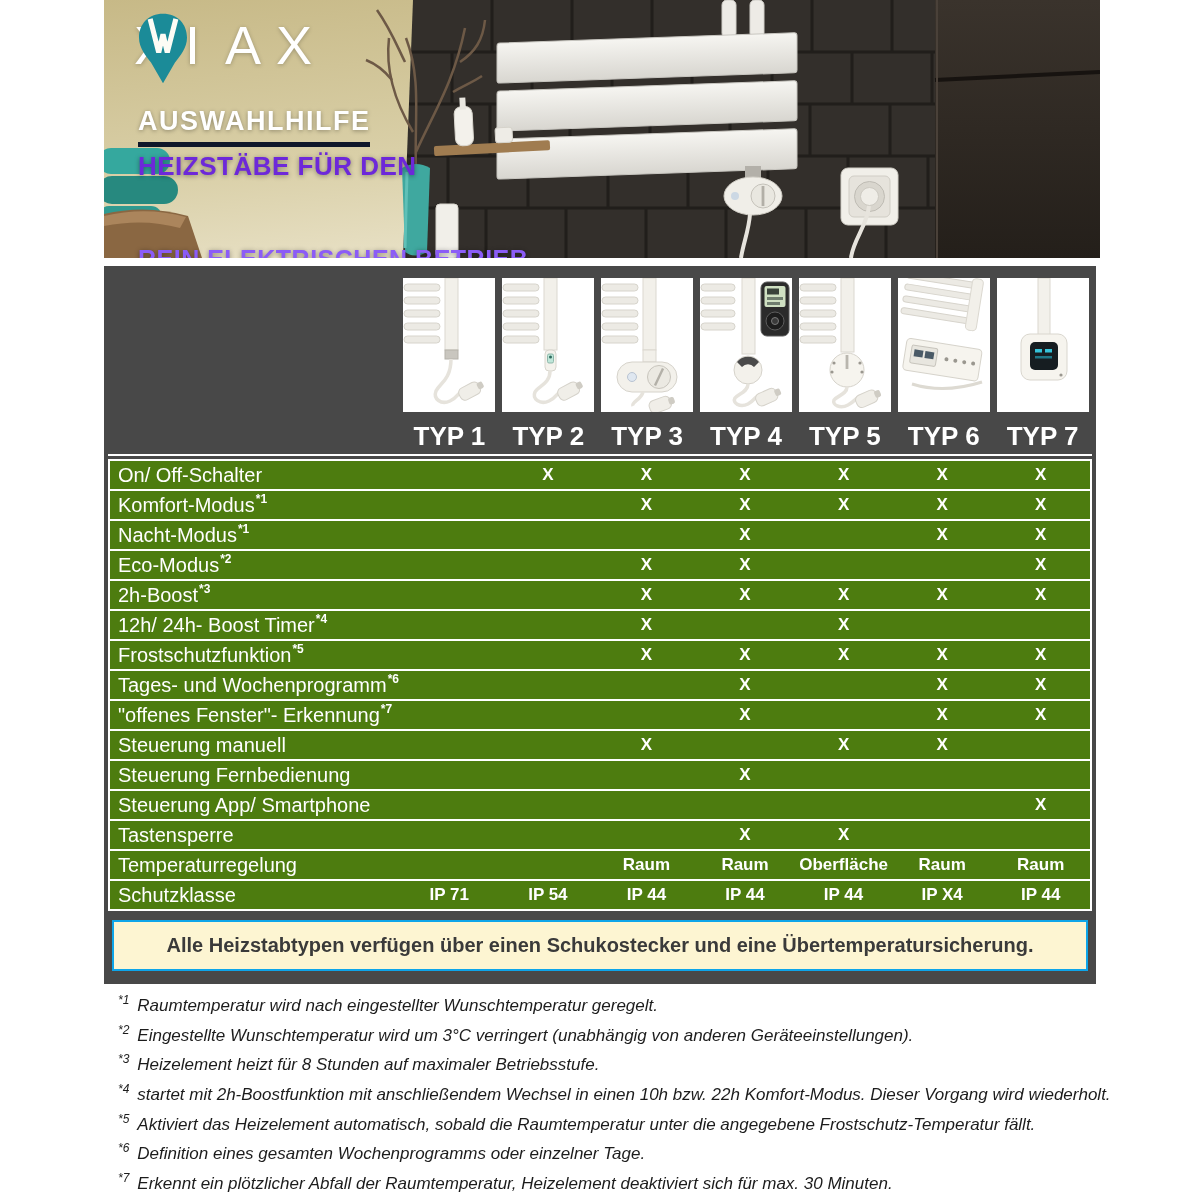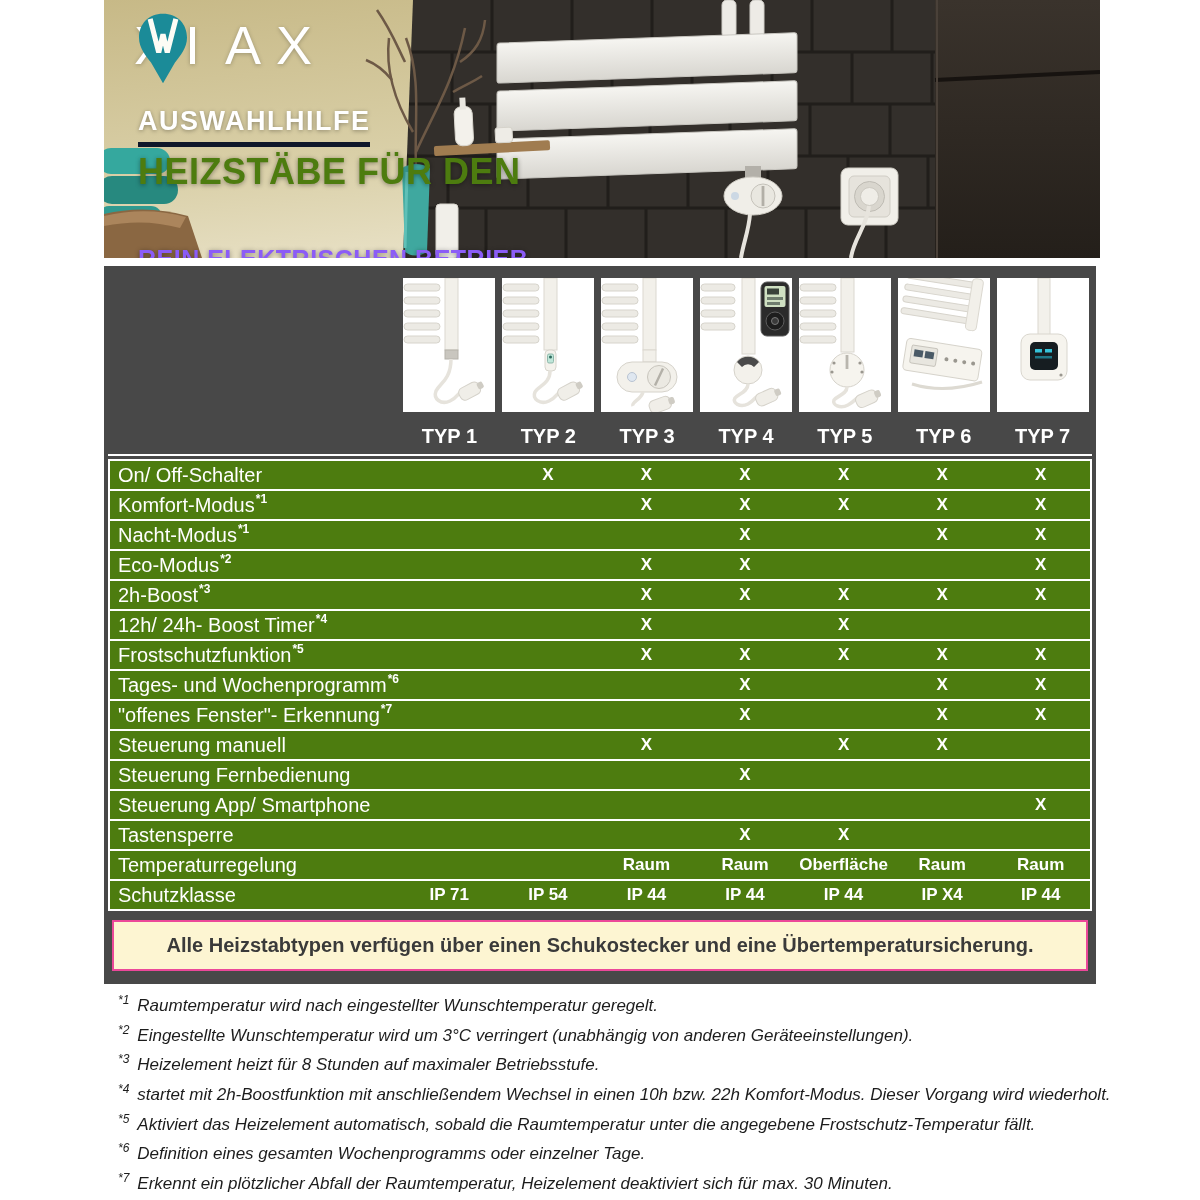--- a/index.html
+++ b/index.html
@@ -9,42 +9,42 @@
   
   .hero{position:absolute;left:104px;top:0;width:996px;height:258px;overflow:hidden;}
   .hero svg{position:absolute;left:0;top:0;}
   .logo{position:absolute;left:30px;top:12px;display:flex;align-items:flex-start;gap:10px;
         color:#fff;font-size:54px;font-weight:500;letter-spacing:15px;line-height:1;
         text-shadow:0 1px 4px rgba(0,0,0,.25);}
   .logo .mword{padding-top:6px;}
   .hero-sub{position:absolute;left:34px;top:106px;color:#fff;font-size:27px;font-weight:bold;
         letter-spacing:1.5px;border-bottom:5px solid #0f172a;padding-bottom:5px;
         text-shadow:0 1px 4px rgba(0,0,0,.35);}
-  .hero-t1{position:absolute;left:34px;top:151px;color:#4d7c0f;font-size:36px;font-weight:bold;
+  .hero-t1{position:absolute;left:34px;top:151px;color:#6d28d9;font-size:26px;font-weight:bold;
         letter-spacing:.5px;text-shadow:0 1px 5px rgba(0,0,0,.4);}
   .hero-t2{position:absolute;left:34px;top:197px;color:#8b5cf6;font-size:25px;font-weight:bold;
         letter-spacing:.5px;text-shadow:0 1px 5px rgba(0,0,0,.4);margin-top:48px;}
 
   
   .table-frame{position:absolute;left:104px;top:266px;width:992px;background:#484848;
         box-sizing:border-box;padding:0 4px;}
   .products-row{display:grid;grid-template-columns:292px repeat(7,1fr);padding-top:12px;height:136px;}
   .product-box{width:92px;height:134px;background:#fff;margin:0 auto;}
   .typ-row{display:grid;grid-template-columns:292px repeat(7,1fr);height:36px;margin-top:4px;
         border-bottom:2px solid #fff;}
-  .typ-label{color:#fff;font-weight:bold;font-size:20px;text-align:center;line-height:36px;}
+  .typ-label{color:#fff;font-weight:bold;font-size:26px;text-align:center;line-height:36px;}
   #feature-rows{border:2px solid #fff;margin-top:3px;background:#4a4a4a;}
   .feature-row{display:grid;grid-template-columns:290px repeat(7,1fr);height:28px;
         align-items:center;border-bottom:2px solid #fff;background:#4d7c0f;}
   .feature-row:last-child{border-bottom:none;}
   .row-label{color:#fff;font-size:20px;padding-left:8px;white-space:nowrap;}
   .row-sup{font-size:12px;font-weight:bold;position:relative;top:-1px;left:1px;}
   .cell{color:#fff;font-weight:bold;font-size:17px;text-align:center;}
   .banner-wrap{padding:9px 4px 13px 4px;}
-  .banner{background:#fdf5d2;border:2px solid #ec4899;text-align:center;
+  .banner{background:#fdf5d2;border:2px solid #0ea5e9;text-align:center;
         color:#3a3a3a;font-size:20px;font-weight:bold;padding:12px 6px;}
 
   
   .footnotes{position:absolute;left:118px;top:988px;width:1020px;color:#1c1c1c;}
   .footnote{font-style:italic;font-size:17px;line-height:24px;white-space:nowrap;}
   .fn-marker{font-size:12px;font-style:italic;padding-right:8px;}
   .footnote.cont{padding-left:24px;}
 </style>
 </head>
 <body>

